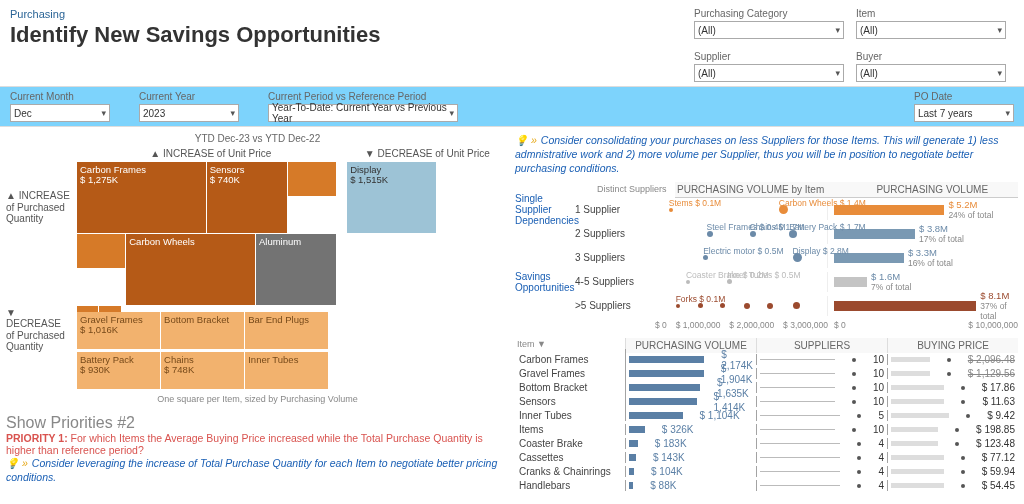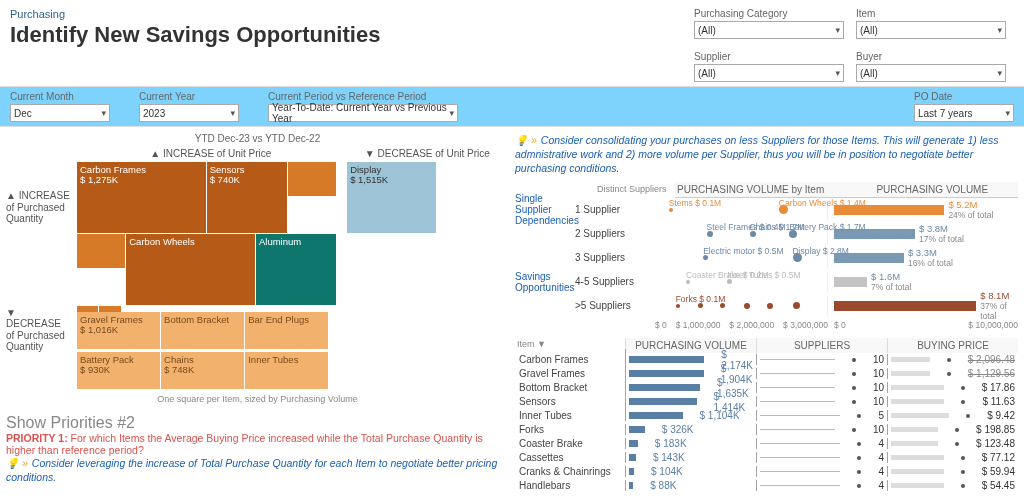--- a/index.html
+++ b/index.html
@@ -25,21 +25,21 @@
 .tree-wrap{display:flex;border:0}
 .tree-rows{display:flex;flex-direction:column;width:70px;font-size:10px;color:#555}
 .tree-rows div{flex:1;display:flex;align-items:center;padding-right:4px;line-height:1.15}
 .tree-cols{display:flex;flex:1;flex-direction:column}
 .tree-hd{display:flex;font-size:10px;color:#555;text-align:center}
 .tree-hd div{flex:1;padding:2px}
 .tree-body{display:flex;height:150px}
 .tree-quad{flex:1;display:flex;flex-wrap:wrap;gap:1px;padding:1px;position:relative}
 .tile{color:#fff;font-size:9.5px;padding:3px;overflow:hidden;line-height:1.1}
 .t-dk{background:#b55a17}
-.t-md{background:#0f766e}
+.t-md{background:#737373}
 .t-lt{background:#f2b26e}
 .t-bl{background:#9dc3d6;color:#333}
 .t-sm{width:22px;height:22px;background:#d67a28}
 .caption{text-align:center;font-size:9px;color:#888;margin-top:3px}
 .prio-hdr{font-size:16px;color:#888;margin-top:10px}
 .prio{color:#d9534f;font-size:10.5px}
 .prio b{color:#d9534f}
 .barh{height:7px;background:#7aa3c4}
 .sect{margin-top:8px}
 .grid-h{display:flex;font-size:10px;color:#666;text-align:left}
@@ -272,21 +272,21 @@
   <div class="sect">
    <div class="r2">
     <div class="lc">
      <div style="font-size:9px;color:#888">Item ▼</div>
      <div id="r2-items">
               <div>Carbon Frames</div>
               <div>Gravel Frames</div>
               <div>Bottom Bracket</div>
               <div>Sensors</div>
               <div>Inner Tubes</div>
-              <div>Forks</div>
+              <div>Items</div>
               <div>Coaster Brake</div>
               <div>Cassettes</div>
               <div>Cranks &amp; Chainrings</div>
               <div>Handlebars</div>
             </div>
     </div>
     <div class="cc">
      <div class="r2-hd">
       <div>PURCHASING VOLUME</div>
       <div>SUPPLIERS</div>

